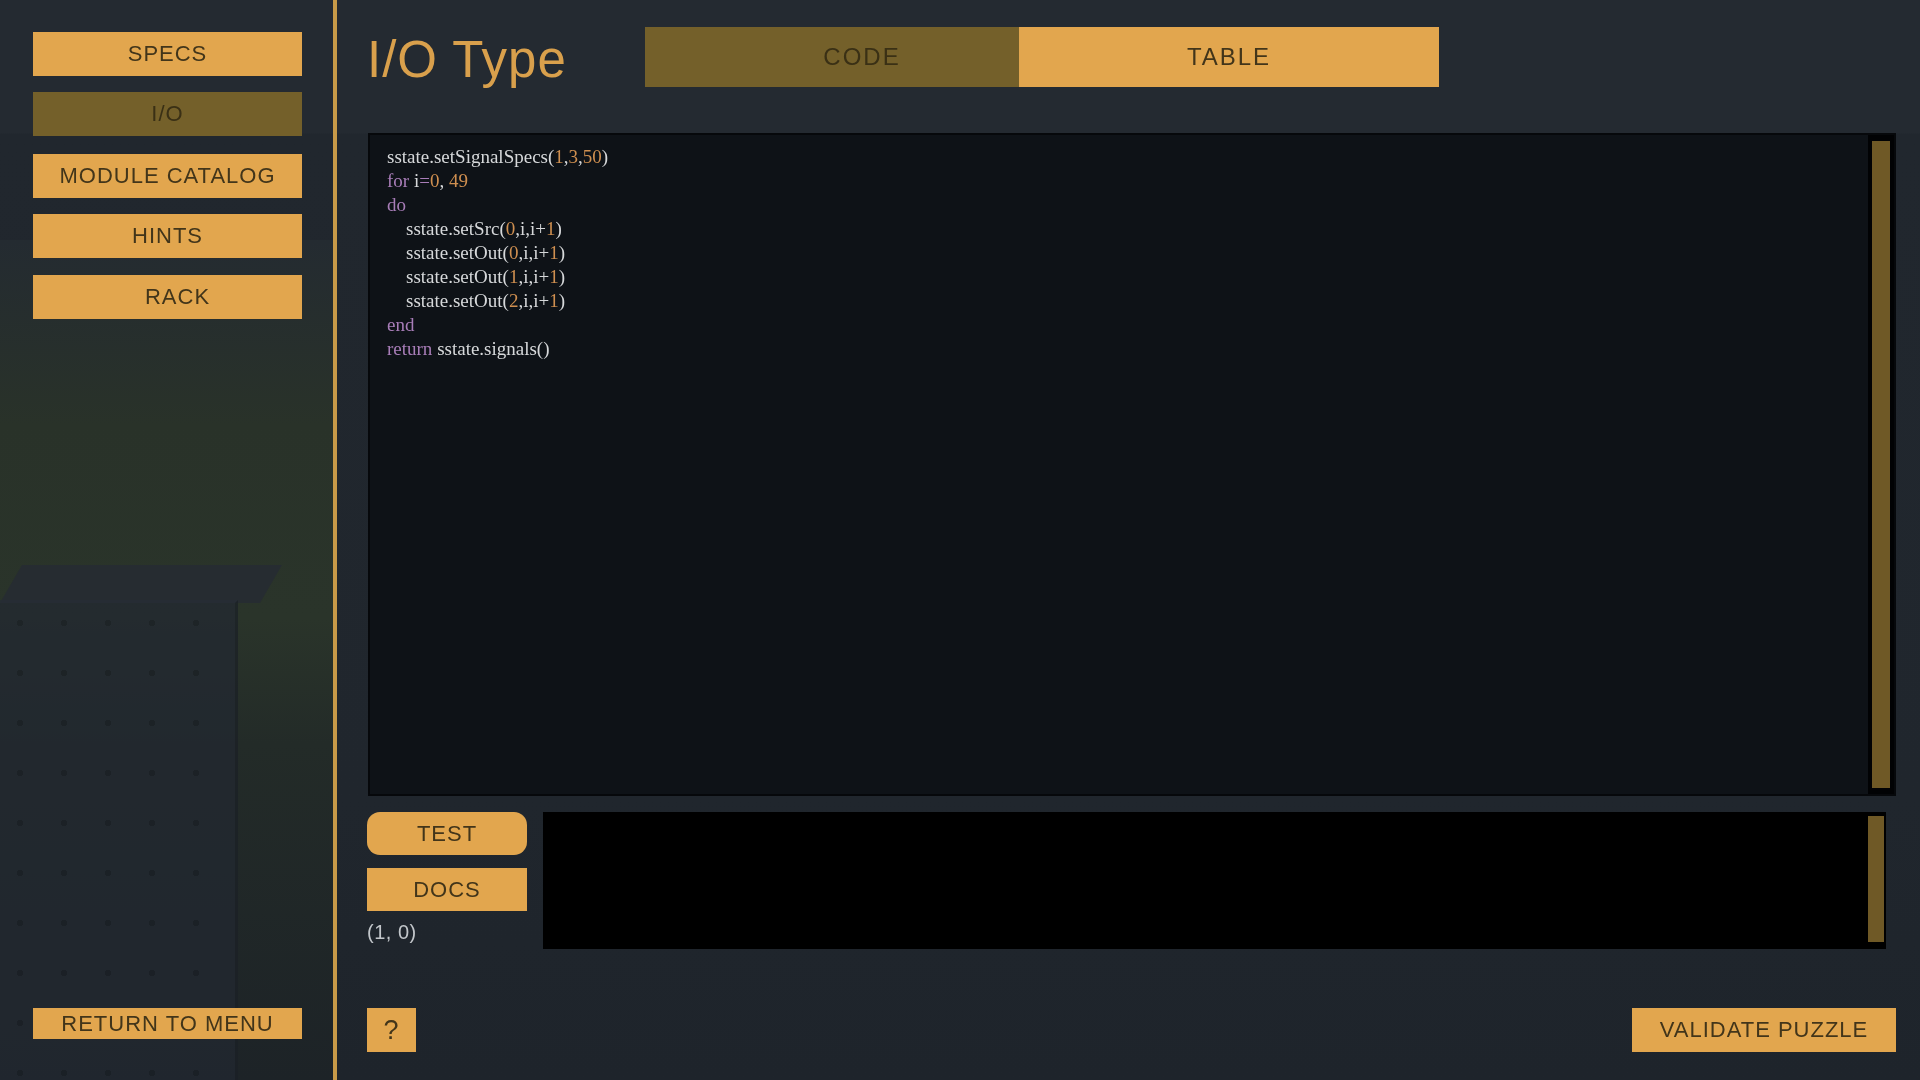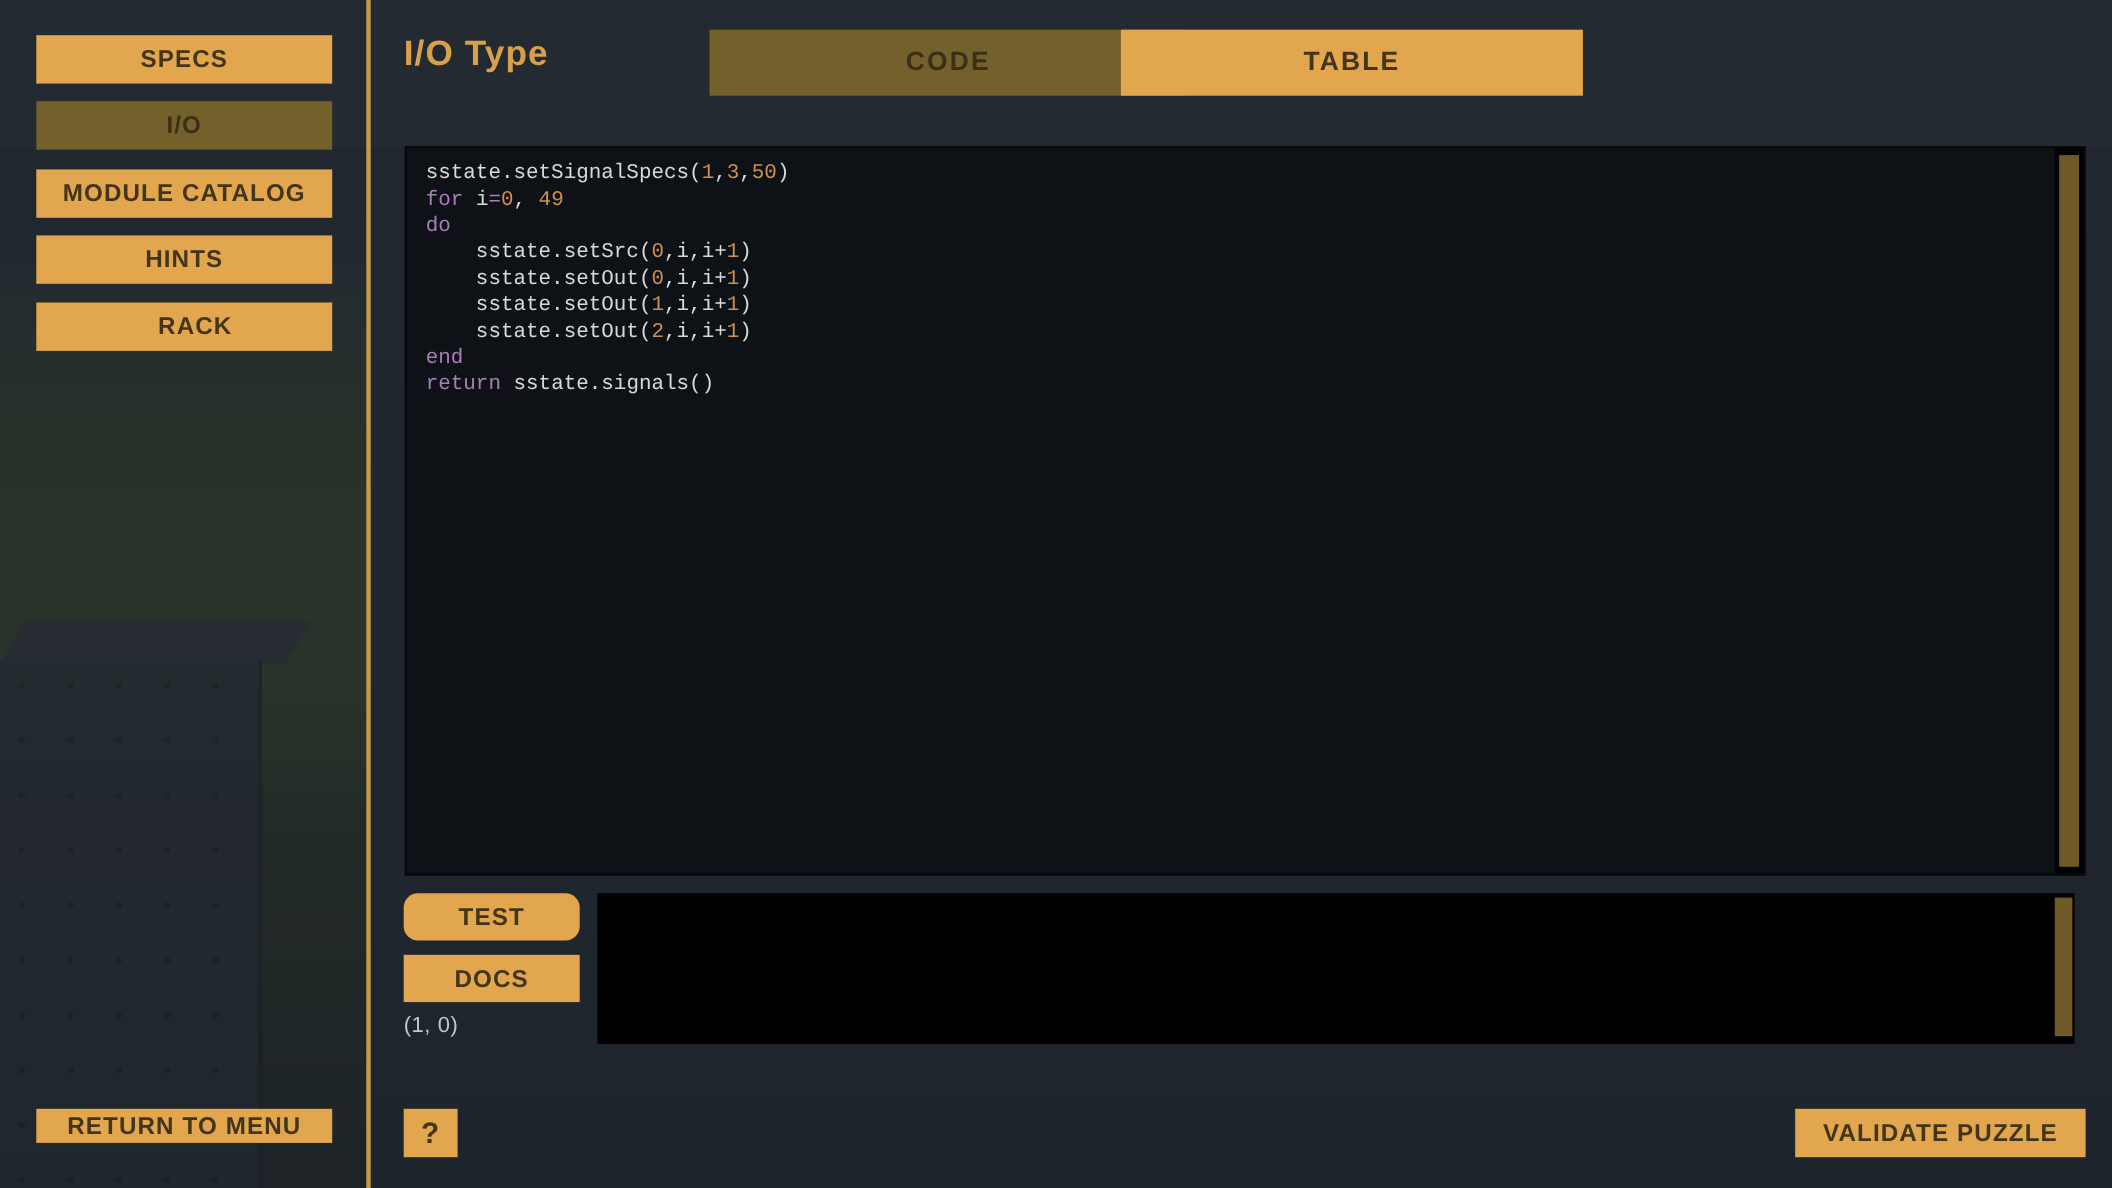--- a/index.html
+++ b/index.html
@@ -33,47 +33,47 @@
   .divider {
     position:absolute; left:333px; top:0; width:4px; height:1080px;
     background:var(--divider); z-index:5;
   }
 
   
   .btn {
     position:absolute;
     display:flex; align-items:center; justify-content:center;
     background:var(--gold); color:var(--button_text);
-    font-weight:bold; letter-spacing:1px; cursor:pointer;
+    font-weight:normal; letter-spacing:1px; cursor:pointer;
     z-index:6; user-select:none;
   }
   .btn.active { background:var(--gold_active); color:#3a3015; }
 
   
   .sb { left:33px; width:269px; height:44px; font-size:22px; }
   .sb1 { top:32px; }  .sb2 { top:92px; }  .sb3 { top:154px; }
   .sb4 { top:214px; } .sb5 { top:275px;padding-left:20px; }
 
   
   .page-title {
     position:absolute; left:367px; top:30px; z-index:6;
-    font-size:32px; font-weight:bold; letter-spacing:1px;
+    font-size:51px; font-weight:normal; letter-spacing:1px;
     color:var(--title);
   }
   .tab-code  { left:645px;  top:27px; width:434px; height:60px; font-size:24px; letter-spacing:2px; }
   .tab-table { left:1019px; top:27px; width:420px; height:60px; font-size:24px; letter-spacing:2px; }
 
   
   .editor {
     position:absolute; left:368px; top:133px; width:1528px; height:663px;
     background:var(--editor_bg); border:2px solid #06080b; z-index:6;
   }
   .editor-content {
     position:absolute; left:17px; top:10px; right:34px; bottom:6px;
-    font-family:Liberation Mono, monospace;
+    font-family:Liberation Serif, serif;
     font-size:19px; line-height:24px;
     white-space:pre; overflow:hidden;
     color:var(--code_plain);
   }
   .tok-plain   { color:var(--code_plain); }
   .tok-keyword { color:var(--code_keyword); }
   .tok-number  { color:var(--code_number); }
   .editor-scroll-track {
     position:absolute; right:0; top:0; width:26px; height:100%;
     background:#010204;

